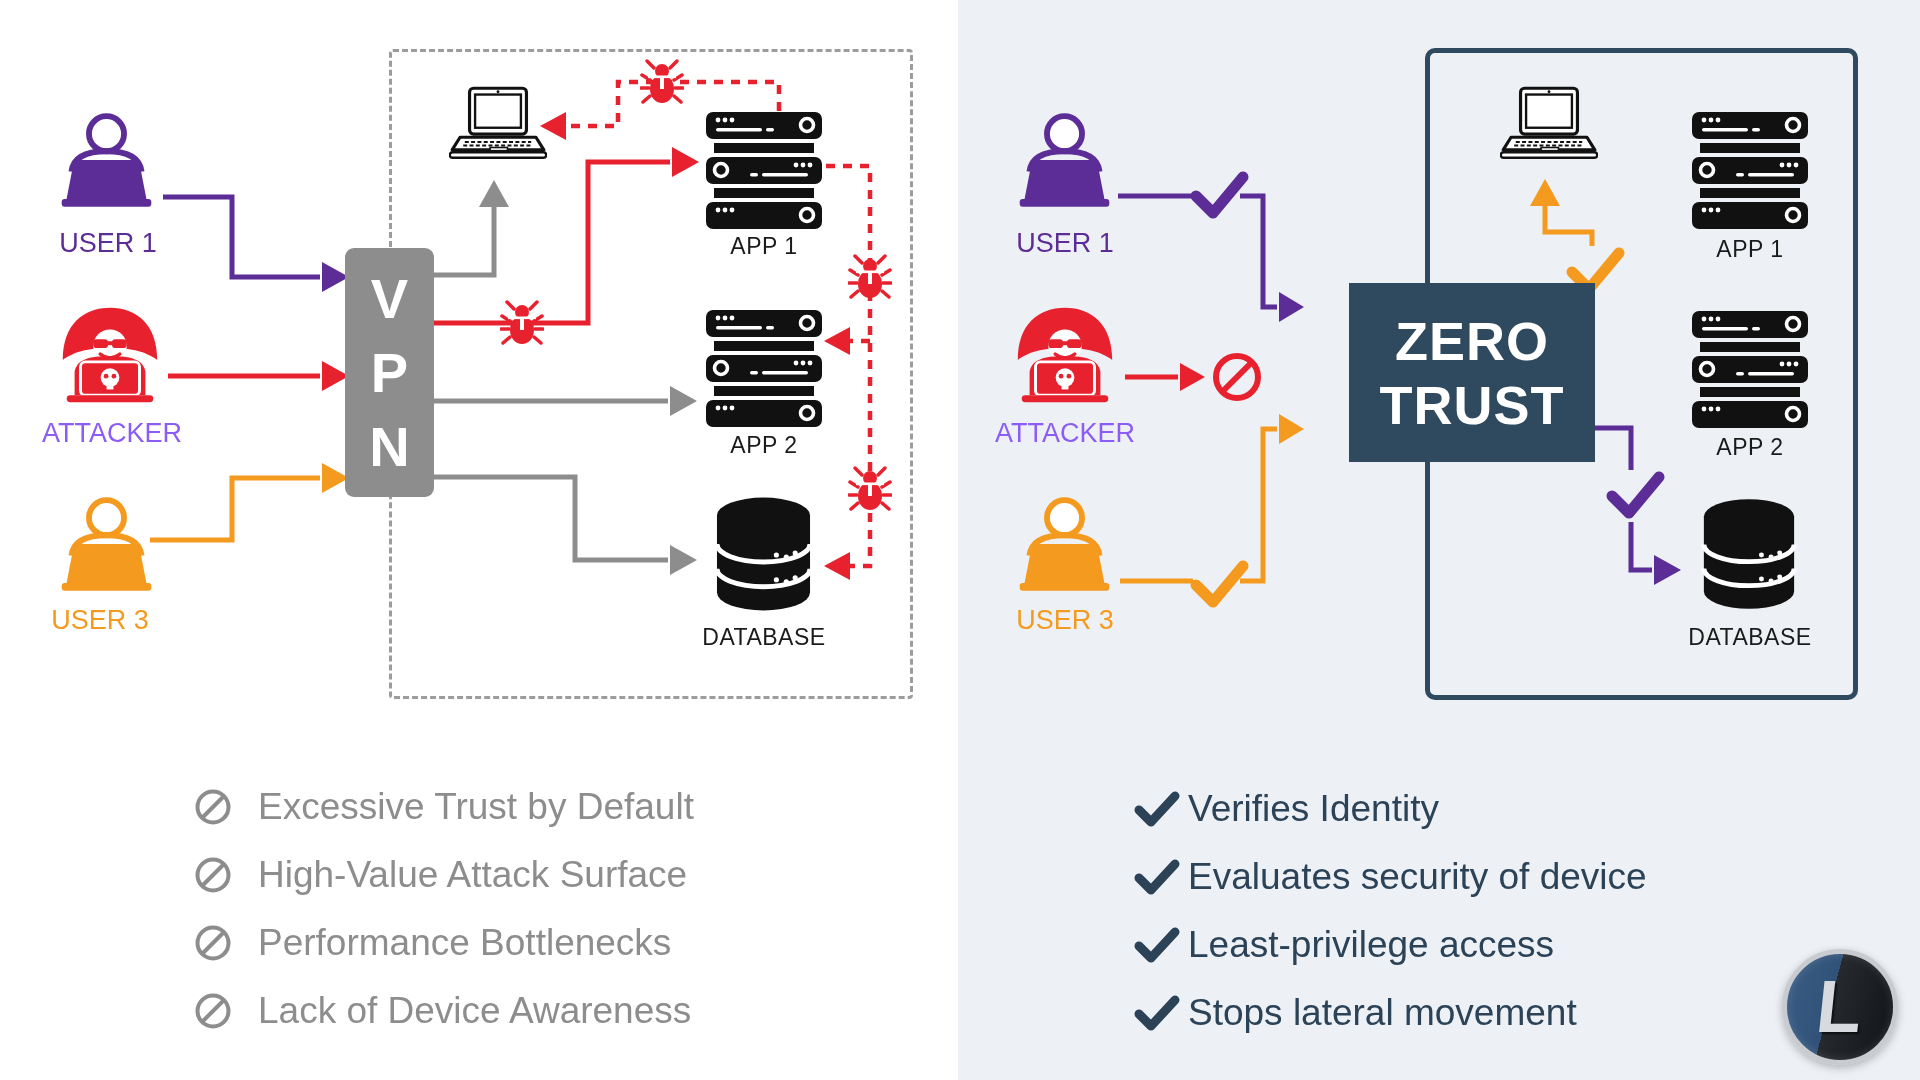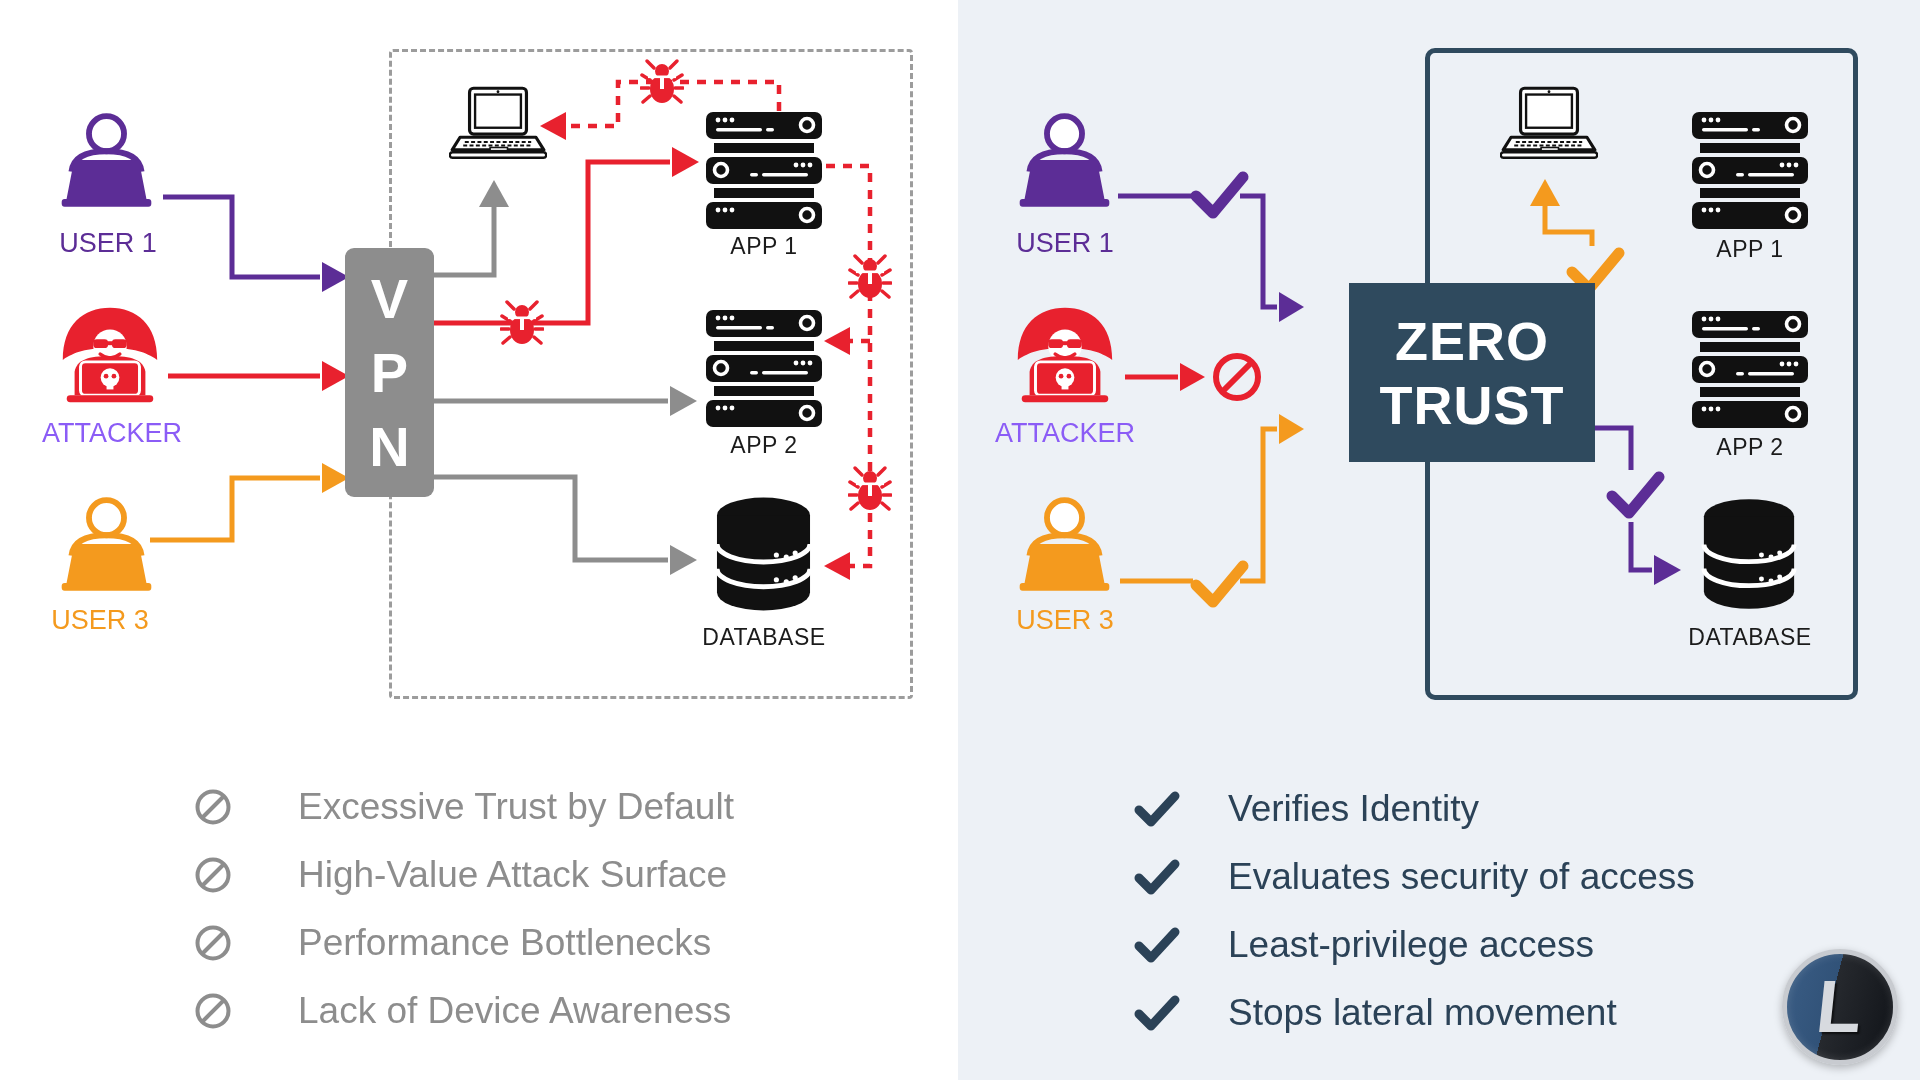--- a/index.html
+++ b/index.html
@@ -17,21 +17,21 @@
   #zt-box{left:1304px;top:283px;width:246px;height:179px;background:#2f4a5e;
           display:flex;flex-direction:column;align-items:center;justify-content:center;margin-left:45px;}
   #zt-box span{color:#ffffff;font-size:54px;font-weight:800;line-height:64px;letter-spacing:1px;}
   
   .lbl{transform:translateX(-50%);white-space:nowrap;font-weight:400;font-size:27px;}
   .lbl.purple{color:#5c2d96;} .lbl.red{color:#8b5cf6;} .lbl.orange{color:#f49a1e;}
   .res-lbl{transform:translateX(-50%);white-space:nowrap;color:#1b1b1b;font-size:23px;font-weight:500;letter-spacing:.5px;}
   
   #wires{left:0;top:0;}
   
-  .check-row{position:absolute;display:flex;align-items:center;gap:40px;}
+  .check-row{position:absolute;display:flex;align-items:center;}
   .check-row .txt{white-space:nowrap;}
   .drawback .txt{color:#8d8d8d;font-size:37px;font-weight:400;margin-left:26px;}
   .benefit  .txt{color:#2b4257;font-size:37px;font-weight:500;margin-left:8px;}
   
   #logo{left:1782px;top:949px;width:116px;height:116px;border-radius:50%;
         border:5px solid #c8cbd0;box-sizing:border-box;
         background:linear-gradient(105deg,#3a5d85 0%,#315278 42%,#26292e 42%,#101318 100%);
         display:flex;align-items:center;justify-content:center;
         box-shadow:0 3px 8px rgba(0,0,0,.25), inset 0 0 10px rgba(255,255,255,.15);}
   #logo span{color:#d7dadf;font-size:74px;font-weight:800;line-height:1;
@@ -305,21 +305,21 @@
   <div class="check-row benefit" style="left:1134px;top:788px">
     <svg width="46" height="38" viewBox="0 0 46 38">
       <path d="M5,20 L17,32 L41,6" stroke="#2b4257" stroke-width="9" fill="none" stroke-linecap="round" stroke-linejoin="round"></path>
       </svg>
     <span class="txt">Verifies Identity</span>
   </div>
   <div class="check-row benefit" style="left:1134px;top:856px">
     <svg width="46" height="38" viewBox="0 0 46 38">
       <path d="M5,20 L17,32 L41,6" stroke="#2b4257" stroke-width="9" fill="none" stroke-linecap="round" stroke-linejoin="round"></path>
       </svg>
-    <span class="txt">Evaluates security of access</span>
+    <span class="txt">Evaluates security of device</span>
   </div>
   <div class="check-row benefit" style="left:1134px;top:924px">
     <svg width="46" height="38" viewBox="0 0 46 38">
       <path d="M5,20 L17,32 L41,6" stroke="#2b4257" stroke-width="9" fill="none" stroke-linecap="round" stroke-linejoin="round"></path>
       </svg>
     <span class="txt">Least-privilege access</span>
   </div>
   <div class="check-row benefit" style="left:1134px;top:992px">
     <svg width="46" height="38" viewBox="0 0 46 38">
       <path d="M5,20 L17,32 L41,6" stroke="#2b4257" stroke-width="9" fill="none" stroke-linecap="round" stroke-linejoin="round"></path>

